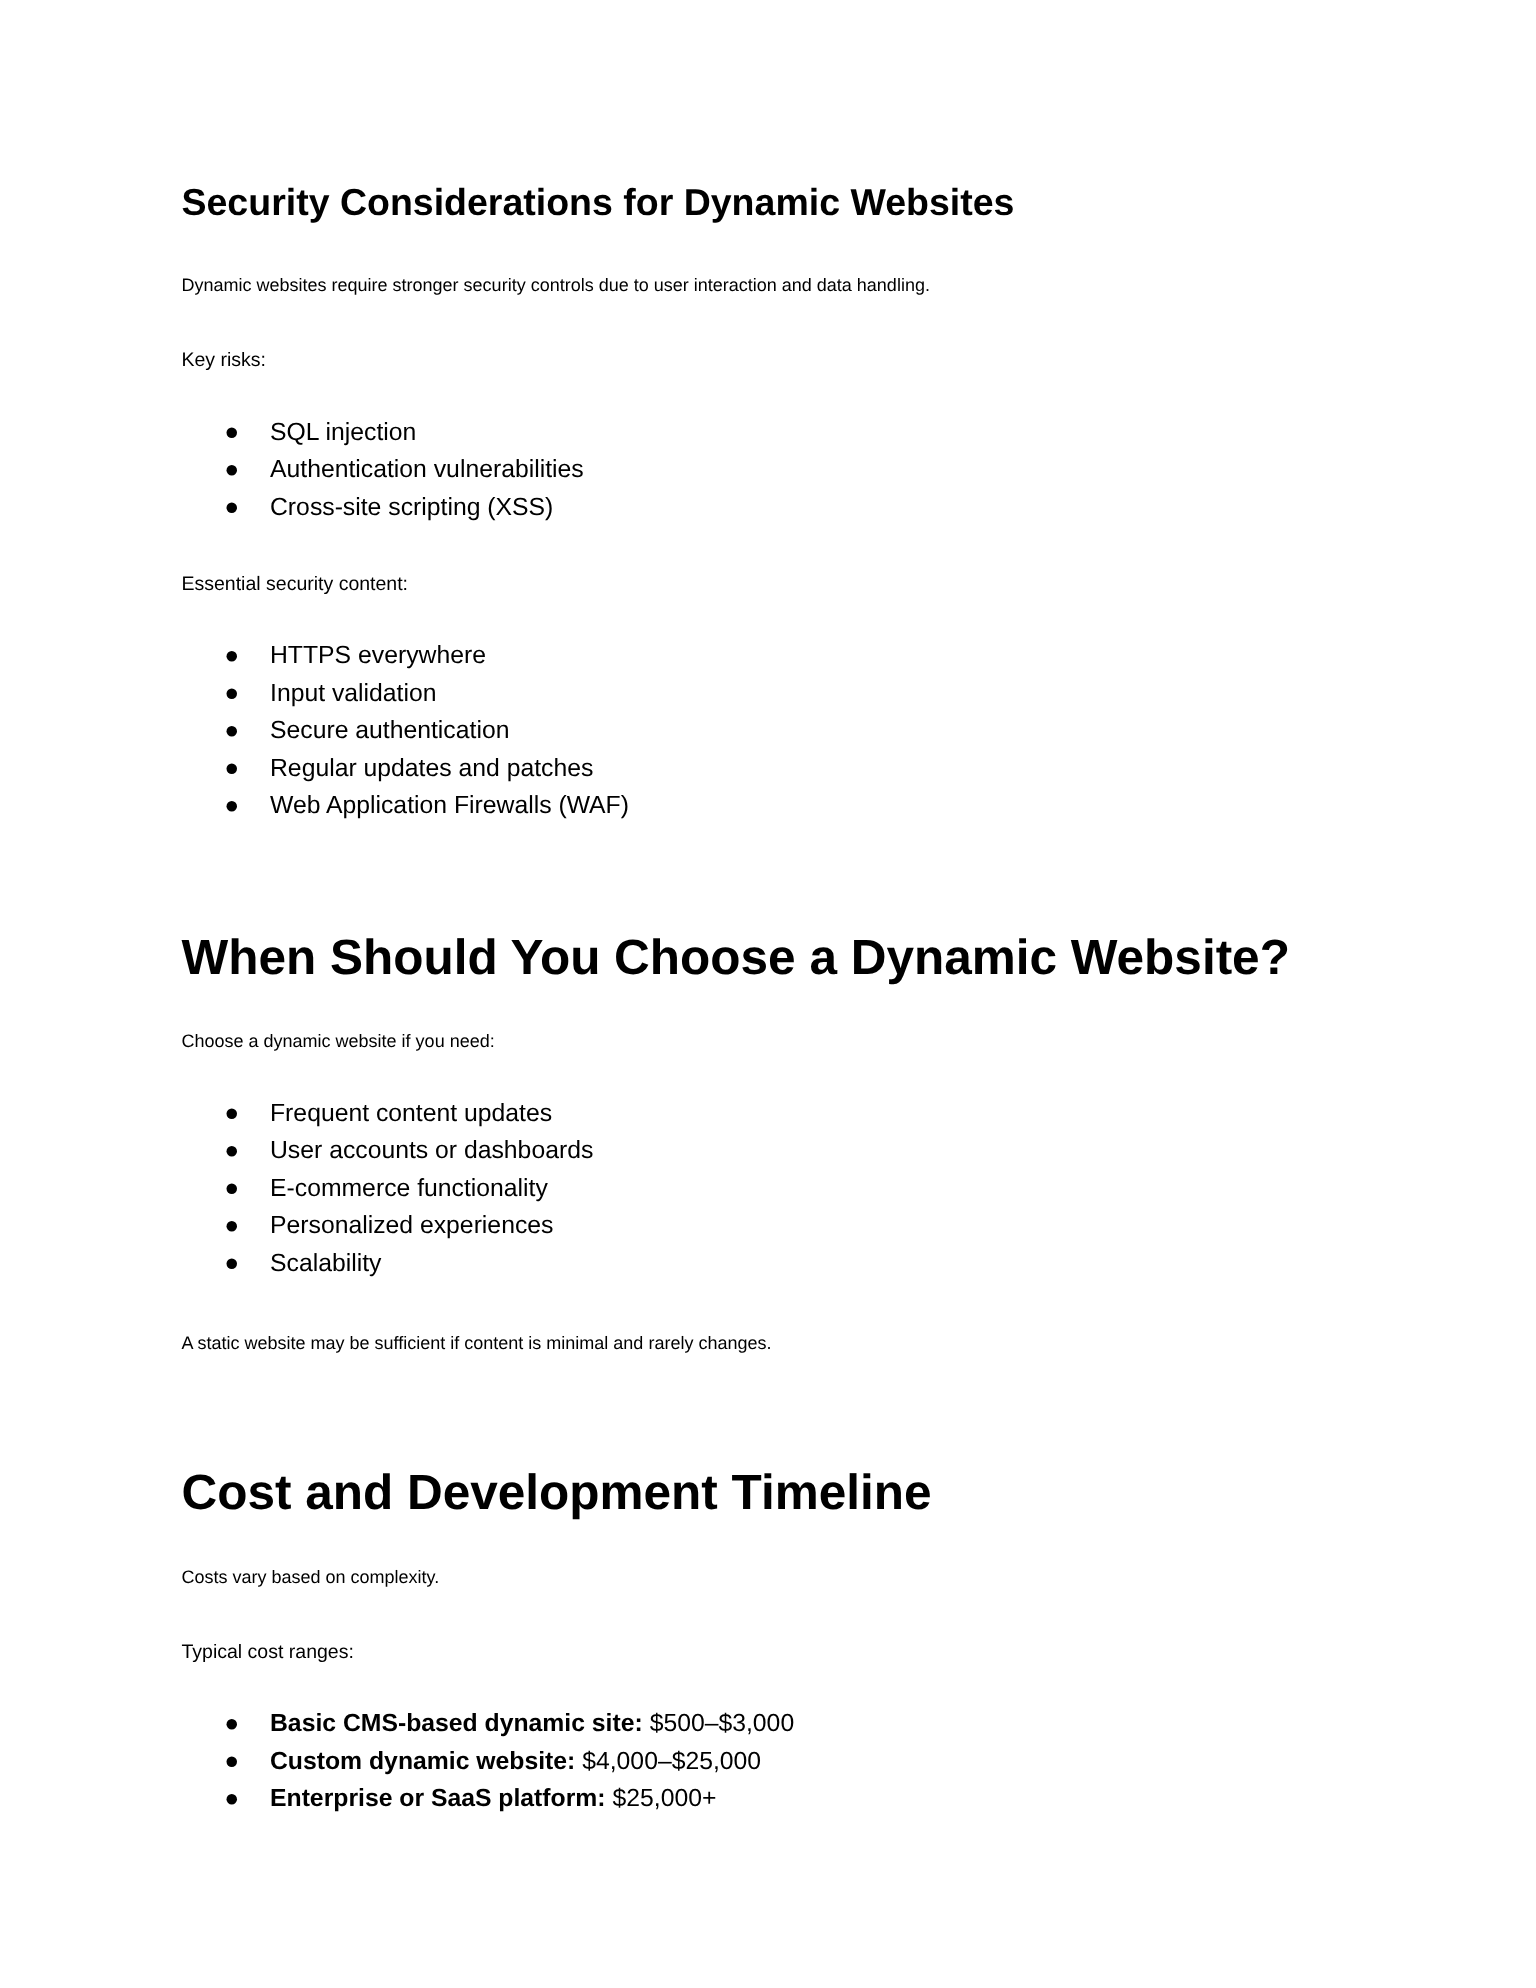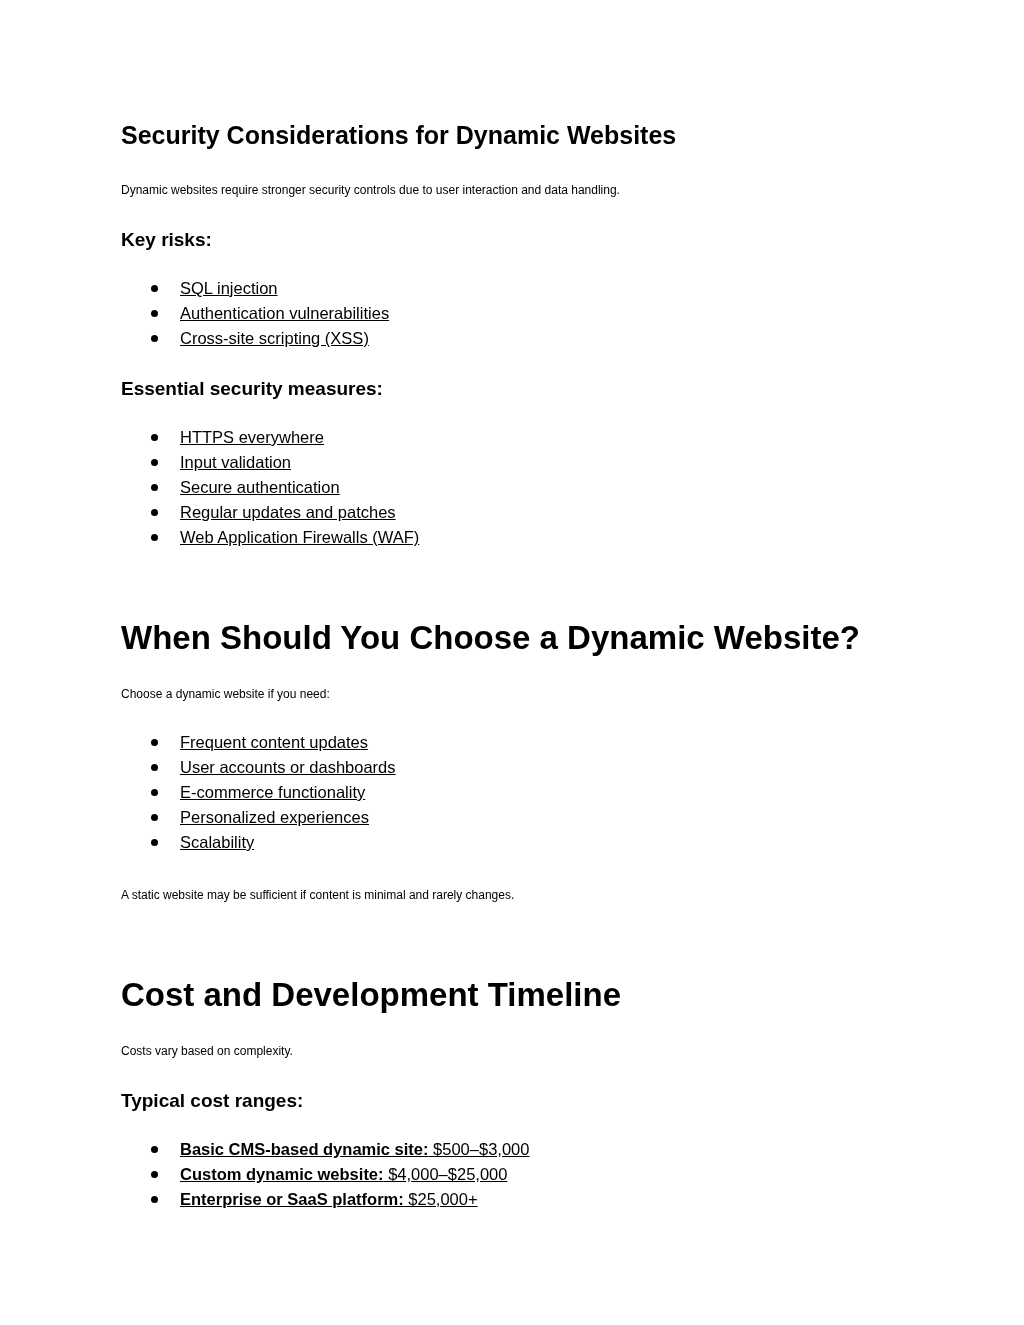--- a/index.html
+++ b/index.html
@@ -31,29 +31,28 @@
   }
   p.body {
     margin: 28px 0 0 0;
     font-size: 12px;
     line-height: 24px;
   }
   p.body.note {
   }
   p.label {
     margin: 26px 0 0 0;
-    font-size: 19px;
+    font-size: 13px;
     line-height: 24px;
-    font-weight: 700;
+    font-weight: 400;
   }
   ul.doc-list {
     margin: 24px 0 0 0;
     padding: 0 0 0 59px;
     list-style: none;
-    text-decoration: underline;
   }
   ul.doc-list li {
     position: relative;
     font-size: 16.5px;
     line-height: 25px;
   }
   ul.doc-list li::before {
     content: "";
     position: absolute;
     left: -29px;
@@ -77,21 +76,21 @@
   <p class="body">Dynamic websites require stronger security controls due to user interaction and data handling.</p>
 
   <p class="label">Key risks:</p>
 
   <ul class="doc-list">
     <li>SQL injection</li>
     <li>Authentication vulnerabilities</li>
     <li>Cross-site scripting (XSS)</li>
   </ul>
 
-  <p class="label">Essential security measures:</p>
+  <p class="label">Essential security content:</p>
 
   <ul class="doc-list">
     <li>HTTPS everywhere</li>
     <li>Input validation</li>
     <li>Secure authentication</li>
     <li>Regular updates and patches</li>
     <li>Web Application Firewalls (WAF)</li>
   </ul>
 
   <h1 class="doc-h1">When Should You Choose a Dynamic Website?</h1>

